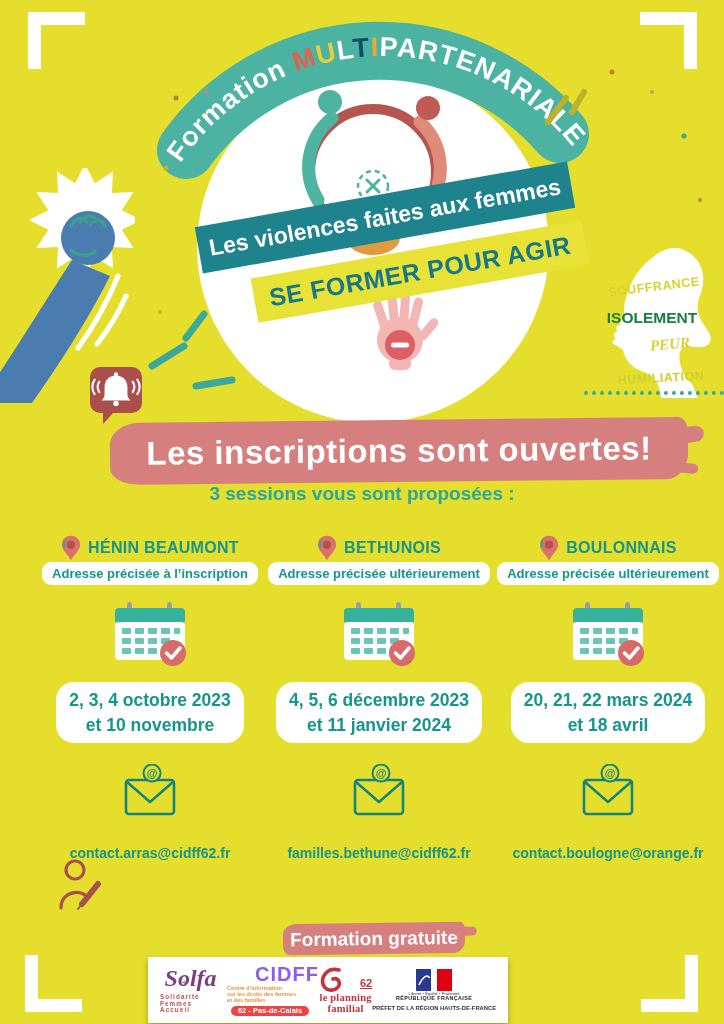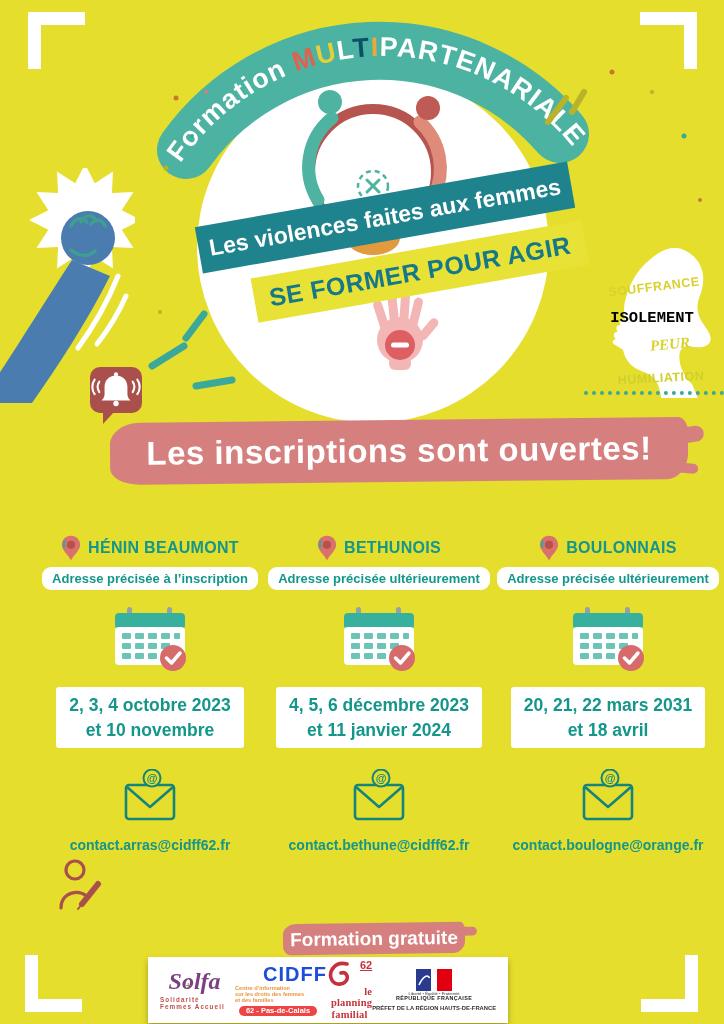--- a/index.html
+++ b/index.html
@@ -19,21 +19,21 @@
   .silhouette{position:absolute;left:584px;top:248px;z-index:1;}
   .arc-text{font-family:"Liberation Sans",sans-serif;font-weight:bold;font-size:27px;letter-spacing:1px;}
   .t-w{fill:#ffffff}.t-m{fill:#dd6350}.t-u{fill:#e7cf35}.t-l{fill:#ffffff}.t-t{fill:#0d4f66}.t-i{fill:#e7a93f}
   .banner1,.banner2{position:absolute;display:flex;align-items:center;justify-content:center;z-index:2;}
   .banner1{left:196px;top:194px;width:378px;height:47px;background:#1f838e;transform:rotate(-10deg);
     color:#fff;font-weight:bold;font-size:23px;}
   .banner2{left:252px;top:249px;width:336px;height:45px;background:#e7e235;transform:rotate(-10deg);
     color:#14788a;font-weight:bold;font-size:25px;letter-spacing:.5px;}
   .sil-word{position:absolute;z-index:2;text-align:center;font-weight:bold;}
   .sw1{left:594px;top:280px;width:120px;font-size:12.5px;color:#d8d22e;transform:rotate(-7deg);letter-spacing:.5px;}
-  .sw2{left:596px;top:309px;width:112px;font-size:15.5px;color:#000000;font-family:Liberation Mono, monospace;}
+  .sw2{left:596px;top:309px;width:112px;font-size:15.5px;color:#15803d;}
   .sw3{left:634px;top:336px;width:72px;font-size:15px;color:#d8d22e;font-family:"Liberation Serif",serif;font-style:italic;transform:rotate(-5deg);}
   .sw4{left:598px;top:371px;width:126px;font-size:12.5px;color:#cfd02d;transform:rotate(-3deg);letter-spacing:.5px;}
   .dotline{position:absolute;left:584px;top:391px;width:140px;height:0;border-bottom:4px dotted #3aa89a;z-index:2;}
   
   .bell{position:absolute;left:90px;top:367px;width:52px;height:46px;background:#a94f4c;border-radius:10px;z-index:2;}
   .bell:after{content:"";position:absolute;left:13px;bottom:-11px;width:0;height:0;
     border-top:12px solid #a94f4c;border-right:11px solid transparent;}
   
   .open-banner{position:absolute;left:110px;top:420px;width:578px;height:62px;background:#d5807f;z-index:2;
     border-radius:30px 10px 22px 30px / 22px 14px 26px 16px;transform:rotate(-.6deg);
@@ -46,43 +46,43 @@
   .free-banner:after{content:"";position:absolute;right:-12px;top:5px;width:24px;height:9px;background:#d5807f;border-radius:5px;}
   .sessions-intro{position:absolute;left:0;top:483px;width:724px;text-align:center;z-index:2;
     color:#2aa79b;font-weight:bold;font-size:19px;}
   
   .col{position:absolute;top:534px;display:flex;flex-direction:column;align-items:center;z-index:2;}
   .col1{left:30px;width:240px;}
   .col2{left:262px;width:234px;}
   .col3{left:494px;width:228px;}
   .city-row{display:flex;align-items:center;gap:7px;height:28px;}
   .city{color:#14968b;font-weight:bold;font-size:16px;letter-spacing:.3px;white-space:nowrap;}
-  .addr{margin-top:5px;background:#fff;border-radius:9px;padding:4px 10px;color:#14968b;font-weight:bold;font-size:13px;white-space:nowrap;}
+  .addr{background:#fff;border-radius:9px;padding:4px 10px;color:#14968b;font-weight:bold;font-size:13px;white-space:nowrap;}
   .cal{margin-top:16px;height:68px;}
-  .datebox{margin-top:13px;background:#fff;border-radius:3px;padding:6px 13px;text-align:center;
+  .datebox{margin-top:13px;background:#fff;border-radius:18px;padding:6px 13px;text-align:center;
     color:#14968b;font-weight:bold;font-size:17.5px;line-height:1.4;white-space:nowrap;}
   .env{margin-top:21px;height:54px;}
-  .email{margin-top:14px;color:#14968b;font-weight:bold;font-size:14px;white-space:nowrap;}
+  .email{margin-top:27px;color:#14968b;font-weight:bold;font-size:14px;white-space:nowrap;}
   
   .instr-icon{position:absolute;left:58px;top:858px;z-index:2;}
   .instr{position:absolute;left:95px;top:858px;width:600px;text-align:center;z-index:2;
     color:#17a091;font-weight:bold;font-style:italic;font-size:14px;line-height:26px;letter-spacing:-.1px;}
   
   .footer{position:absolute;left:148px;top:957px;width:360px;height:66px;background:#fff;z-index:3;
     box-shadow:0 4px 6px rgba(0,0,0,.3);display:flex;align-items:center;justify-content:space-between;padding:0 12px;box-sizing:border-box;}
   .logo{display:flex;flex-direction:column;align-items:center;justify-content:center;line-height:1.05;}
   .solfa-name{font-family:"Liberation Serif",serif;font-style:italic;color:#7b3f82;font-size:24px;font-weight:bold;}
   .solfa-o{position:relative;display:inline-block;}
   .solfa-cross{position:absolute;left:3px;top:11px;color:#8a8f3c;font-style:normal;font-size:11px;font-weight:bold;}
   .solfa-sub{margin-top:3px;font-size:6.3px;color:#c0504d;font-weight:bold;letter-spacing:1.1px;}
-  .cidff-name{color:#1d4ed8;font-weight:bold;font-size:20px;letter-spacing:1px;margin-left:34px;}
+  .cidff-name{color:#8b5cf6;font-weight:bold;font-size:20px;letter-spacing:1px;margin-left:34px;}
   .cidff-sub{margin-top:1px;font-size:5.6px;color:#e8953f;font-weight:bold;white-space:pre-line;text-align:left;width:86px;}
   .cidff-badge{margin-top:2px;background:#ef4444;color:#fff;font-weight:bold;font-size:7.5px;border-radius:8px;padding:1px 7px;}
   .pf{color:#c4333b;}
-  .pf-top{display:flex;align-items:flex-start;gap:9px;text-decoration:underline;}
+  .pf-top{display:flex;align-items:flex-end;gap:17px;text-decoration:underline;}
   .pf-num{font-size:11px;font-weight:bold;margin-bottom:2px;}
   .pf-name{font-family:"Liberation Serif",serif;font-weight:bold;font-size:10.5px;letter-spacing:.2px;text-align:right;}
   .rf-motto{font-size:4.2px;color:#333;margin-top:1px;}
   .rf-name{font-size:5.4px;color:#222;font-weight:bold;letter-spacing:.4px;}
   .rf-prefet{font-size:5.8px;color:#333;font-weight:bold;margin-top:3px;white-space:nowrap;}
 </style>
 </head>
 <body>
 
 <div class="poster">
@@ -196,20 +196,21 @@
         <path d="M 41 14 C 43 17 43 21 41 24"></path>
         <path d="M 45.5 12 C 48.5 16 48.5 22 45.5 26"></path>
       </g>
     </svg>
   </div>
 
   <div class="open-banner">
     <span>Les inscriptions sont ouvertes!</span>
   </div>
 
+  <div class="sessions-intro">3 sessions vous sont proposées :</div>
 
   <div class="col col1">
     <div class="city-row">
       <svg width="20" height="27" viewBox="0 0 22 28">
         <path fill="#d9716c" d="M 11 0 C 5 0 1 4.5 1 10 C 1 16 7 20 11 27 C 15 20 21 16 21 10 C 21 4.5 17 0 11 0 Z"></path>
         <circle cx="11" cy="10" r="4.5" fill="#b6504b"></circle>
         <path d="M 4 6 A 8.5 8.5 0 0 0 3.5 12" stroke="#3aa89a" stroke-width="2.5" fill="none" stroke-linecap="round"></path>
       </svg>
       <span class="city">HÉNIN BEAUMONT</span>
     </div>
@@ -284,21 +285,21 @@
     <div class="datebox">
       <div>4, 5, 6 décembre 2023</div>
       <div>et 11 janvier 2024</div>
     </div>
     <svg class="env" width="58" height="54" viewBox="0 0 58 54">
       <rect x="5" y="16" width="48" height="34" rx="3" fill="none" stroke="#15857c" stroke-width="2.6"></rect>
       <path d="M 6 18 L 29 38 L 52 18" fill="none" stroke="#15857c" stroke-width="2.6" stroke-linejoin="round"></path>
       <circle cx="31" cy="9" r="8.5" fill="#e5de2d" stroke="#15857c" stroke-width="2"></circle>
       <text x="31" y="13" text-anchor="middle" font-size="11" font-weight="bold" fill="#15857c" font-family="Liberation Sans, sans-serif">@</text>
     </svg>
-    <div class="email">contact.bethune@cidff62.fr</div>
+    <div class="email">familles.bethune@cidff62.fr</div>
   </div>
 
   <div class="col col3">
     <div class="city-row">
       <svg width="20" height="27" viewBox="0 0 22 28">
         <path fill="#d9716c" d="M 11 0 C 5 0 1 4.5 1 10 C 1 16 7 20 11 27 C 15 20 21 16 21 10 C 21 4.5 17 0 11 0 Z"></path>
         <circle cx="11" cy="10" r="4.5" fill="#b6504b"></circle>
         <path d="M 4 6 A 8.5 8.5 0 0 0 3.5 12" stroke="#3aa89a" stroke-width="2.5" fill="none" stroke-linecap="round"></path>
       </svg>
       <span class="city">BOULONNAIS</span>
@@ -320,21 +321,21 @@
           <rect x="37" y="37" width="9" height="6" rx="1"></rect>
           <rect x="50" y="37" width="9" height="6" rx="1"></rect>
         <rect x="11" y="47" width="9" height="6" rx="1"></rect>
           <rect x="24" y="47" width="9" height="6" rx="1"></rect>
           <rect x="37" y="47" width="9" height="6" rx="1"></rect>
       </g>
       <circle cx="62" cy="52" r="13" fill="#d76b6b"></circle>
       <path d="M 55.5 52 L 60.5 57 L 69 47" stroke="#fff" stroke-width="3.5" fill="none" stroke-linecap="round" stroke-linejoin="round"></path>
     </svg>
     <div class="datebox">
-      <div>20, 21, 22 mars 2031</div>
+      <div>20, 21, 22 mars 2024</div>
       <div>et 18 avril</div>
     </div>
     <svg class="env" width="58" height="54" viewBox="0 0 58 54">
       <rect x="5" y="16" width="48" height="34" rx="3" fill="none" stroke="#15857c" stroke-width="2.6"></rect>
       <path d="M 6 18 L 29 38 L 52 18" fill="none" stroke="#15857c" stroke-width="2.6" stroke-linejoin="round"></path>
       <circle cx="31" cy="9" r="8.5" fill="#e5de2d" stroke="#15857c" stroke-width="2"></circle>
       <text x="31" y="13" text-anchor="middle" font-size="11" font-weight="bold" fill="#15857c" font-family="Liberation Sans, sans-serif">@</text>
     </svg>
     <div class="email">contact.boulogne@orange.fr</div>
   </div>

